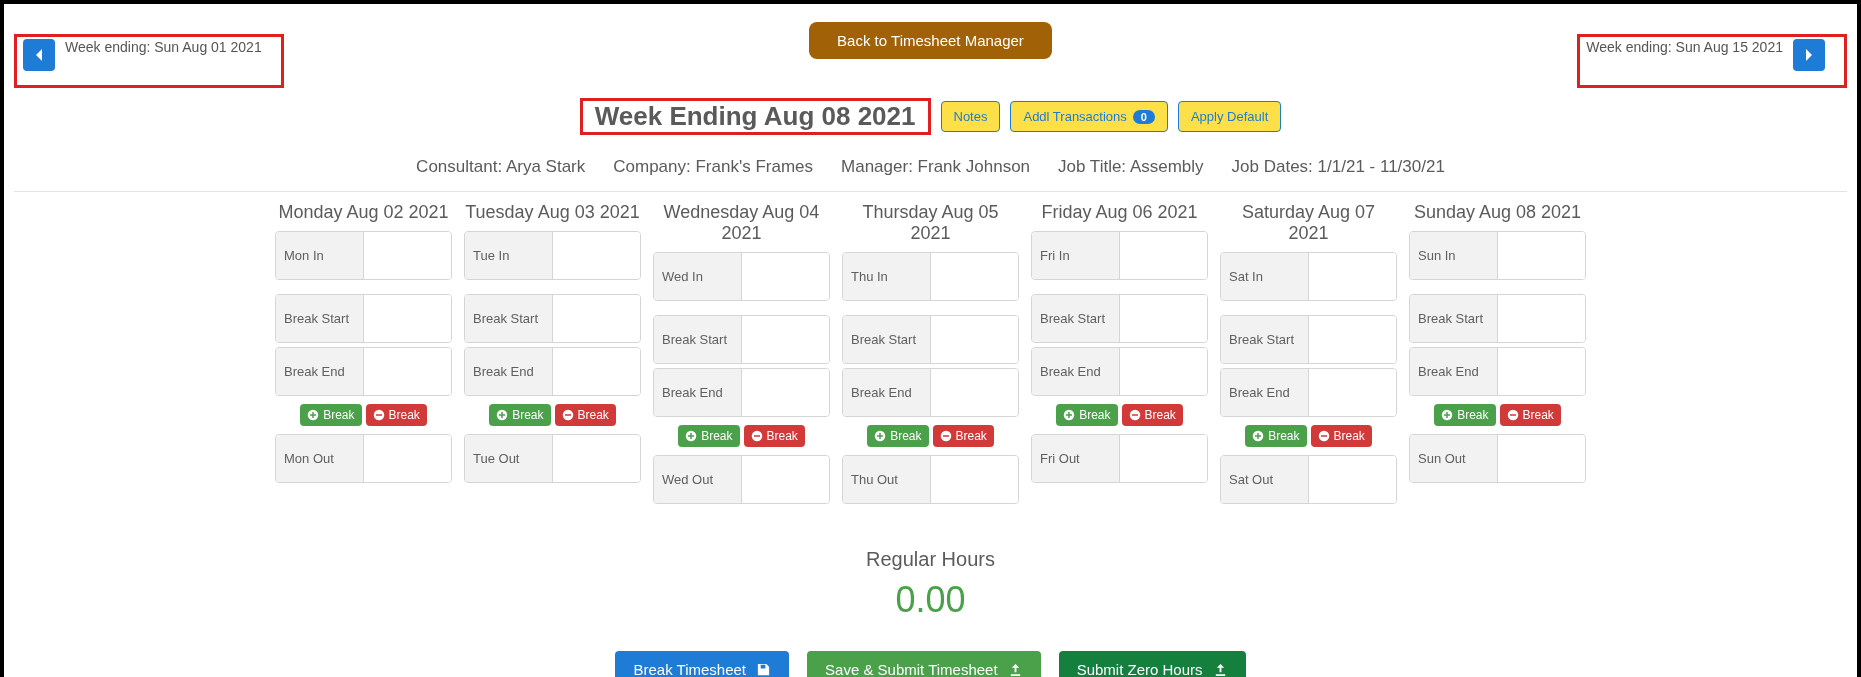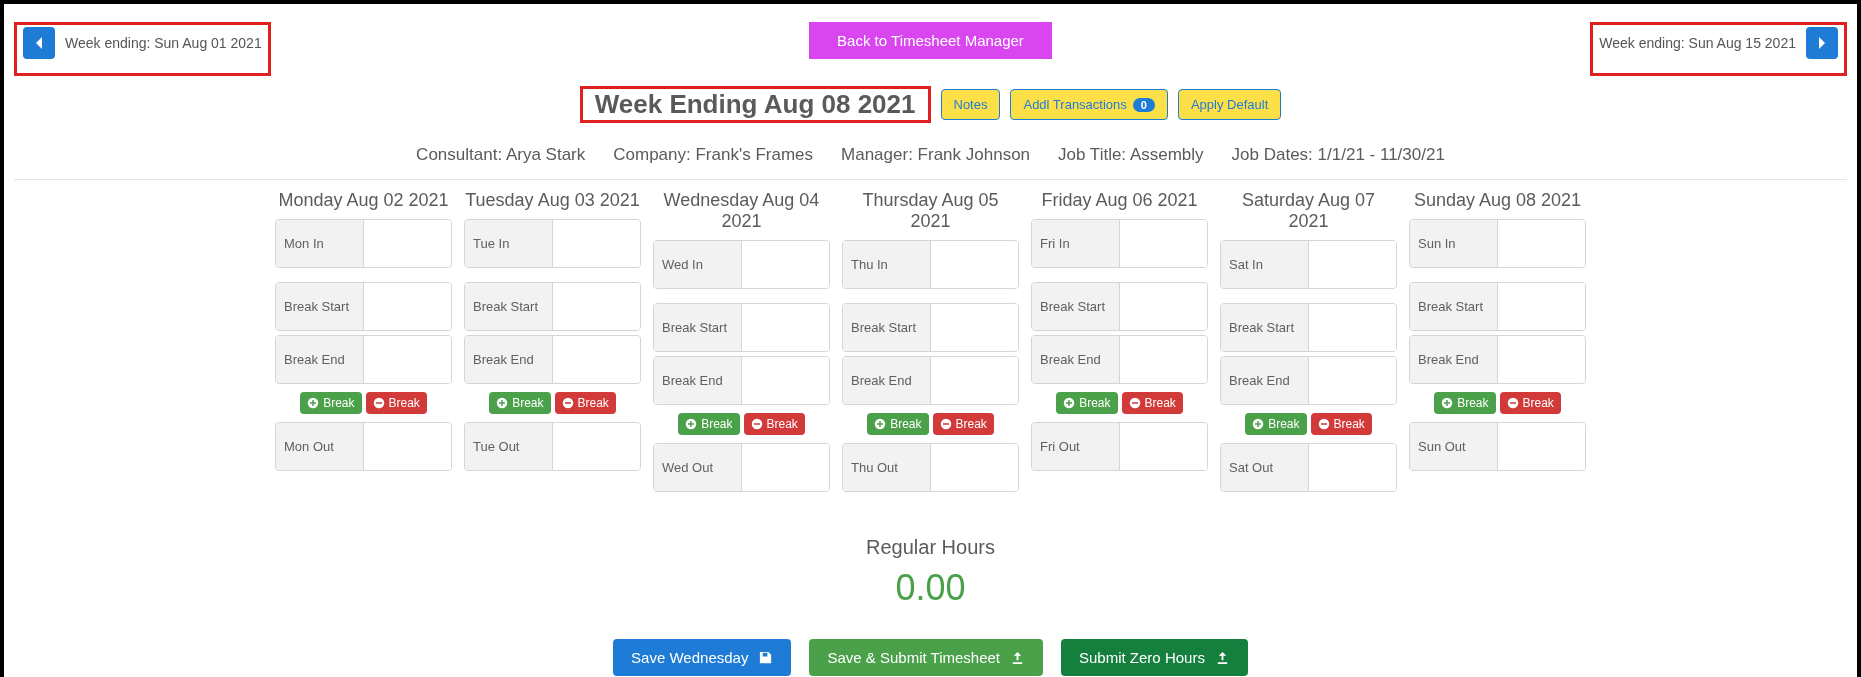--- a/index.html
+++ b/index.html
@@ -18,23 +18,23 @@
   }
 
   
   .nav-row {
     display: flex;
     justify-content: space-between;
     align-items: flex-start;
   }
   .nav-block {
     display: flex;
-    align-items: center;
     gap: 10px;
-    padding: 2px 6px 14px 6px;
+    padding: 2px 19px 14px 6px;
+    margin-top: 12px;
   }
   .highlight-red {
     border: 3px solid #e02020;
   }
   .arrow-btn {
     background: #1e7cd6;
     color: #fff;
     border: none;
     width: 32px;
     height: 32px;
@@ -46,24 +46,24 @@
   }
   .arrow-btn svg { width: 10px; height: 14px; fill: #fff; }
   .nav-text { font-size: 14px; color: #555; white-space: nowrap; }
 
   .nav-center {
     display: flex;
     flex-direction: column;
     align-items: center;
   }
   .back-btn {
-    background: #d946ef;
+    background: #a16207;
     color: #fff;
     border: none;
-    border-radius: 0;
+    border-radius: 8px;
     padding: 10px 28px;
     font-size: 15px;
     cursor: pointer;
   }
 
   .title-row {
     display: flex;
     align-items: center;
     justify-content: center;
     gap: 10px;
@@ -521,21 +521,21 @@
       </div>
     </div>
 
   <div class="totals">
     <div class="totals-label">Regular Hours</div>
     <div class="totals-value">0.00</div>
   </div>
 
   <div class="action-row">
     <button class="action-btn btn-blue">
-      <span>Save Wednesday</span>
+      <span>Break Timesheet</span>
       <svg viewBox="0 0 16 16">
           <path d="M2 2h9l3 3v9H2V2zm3 1v4h5V3H5zm-1 8h8v3H4v-3z"></path>
         </svg>
     </button>
     <button class="action-btn btn-green-lg">
       <span>Save &amp; Submit Timesheet</span>
       <svg viewBox="0 0 16 16">
           <path d="M8 2l4 4H9v5H7V6H4l4-4zM3 13h10v2H3v-2z"></path>
         </svg>
     </button>

